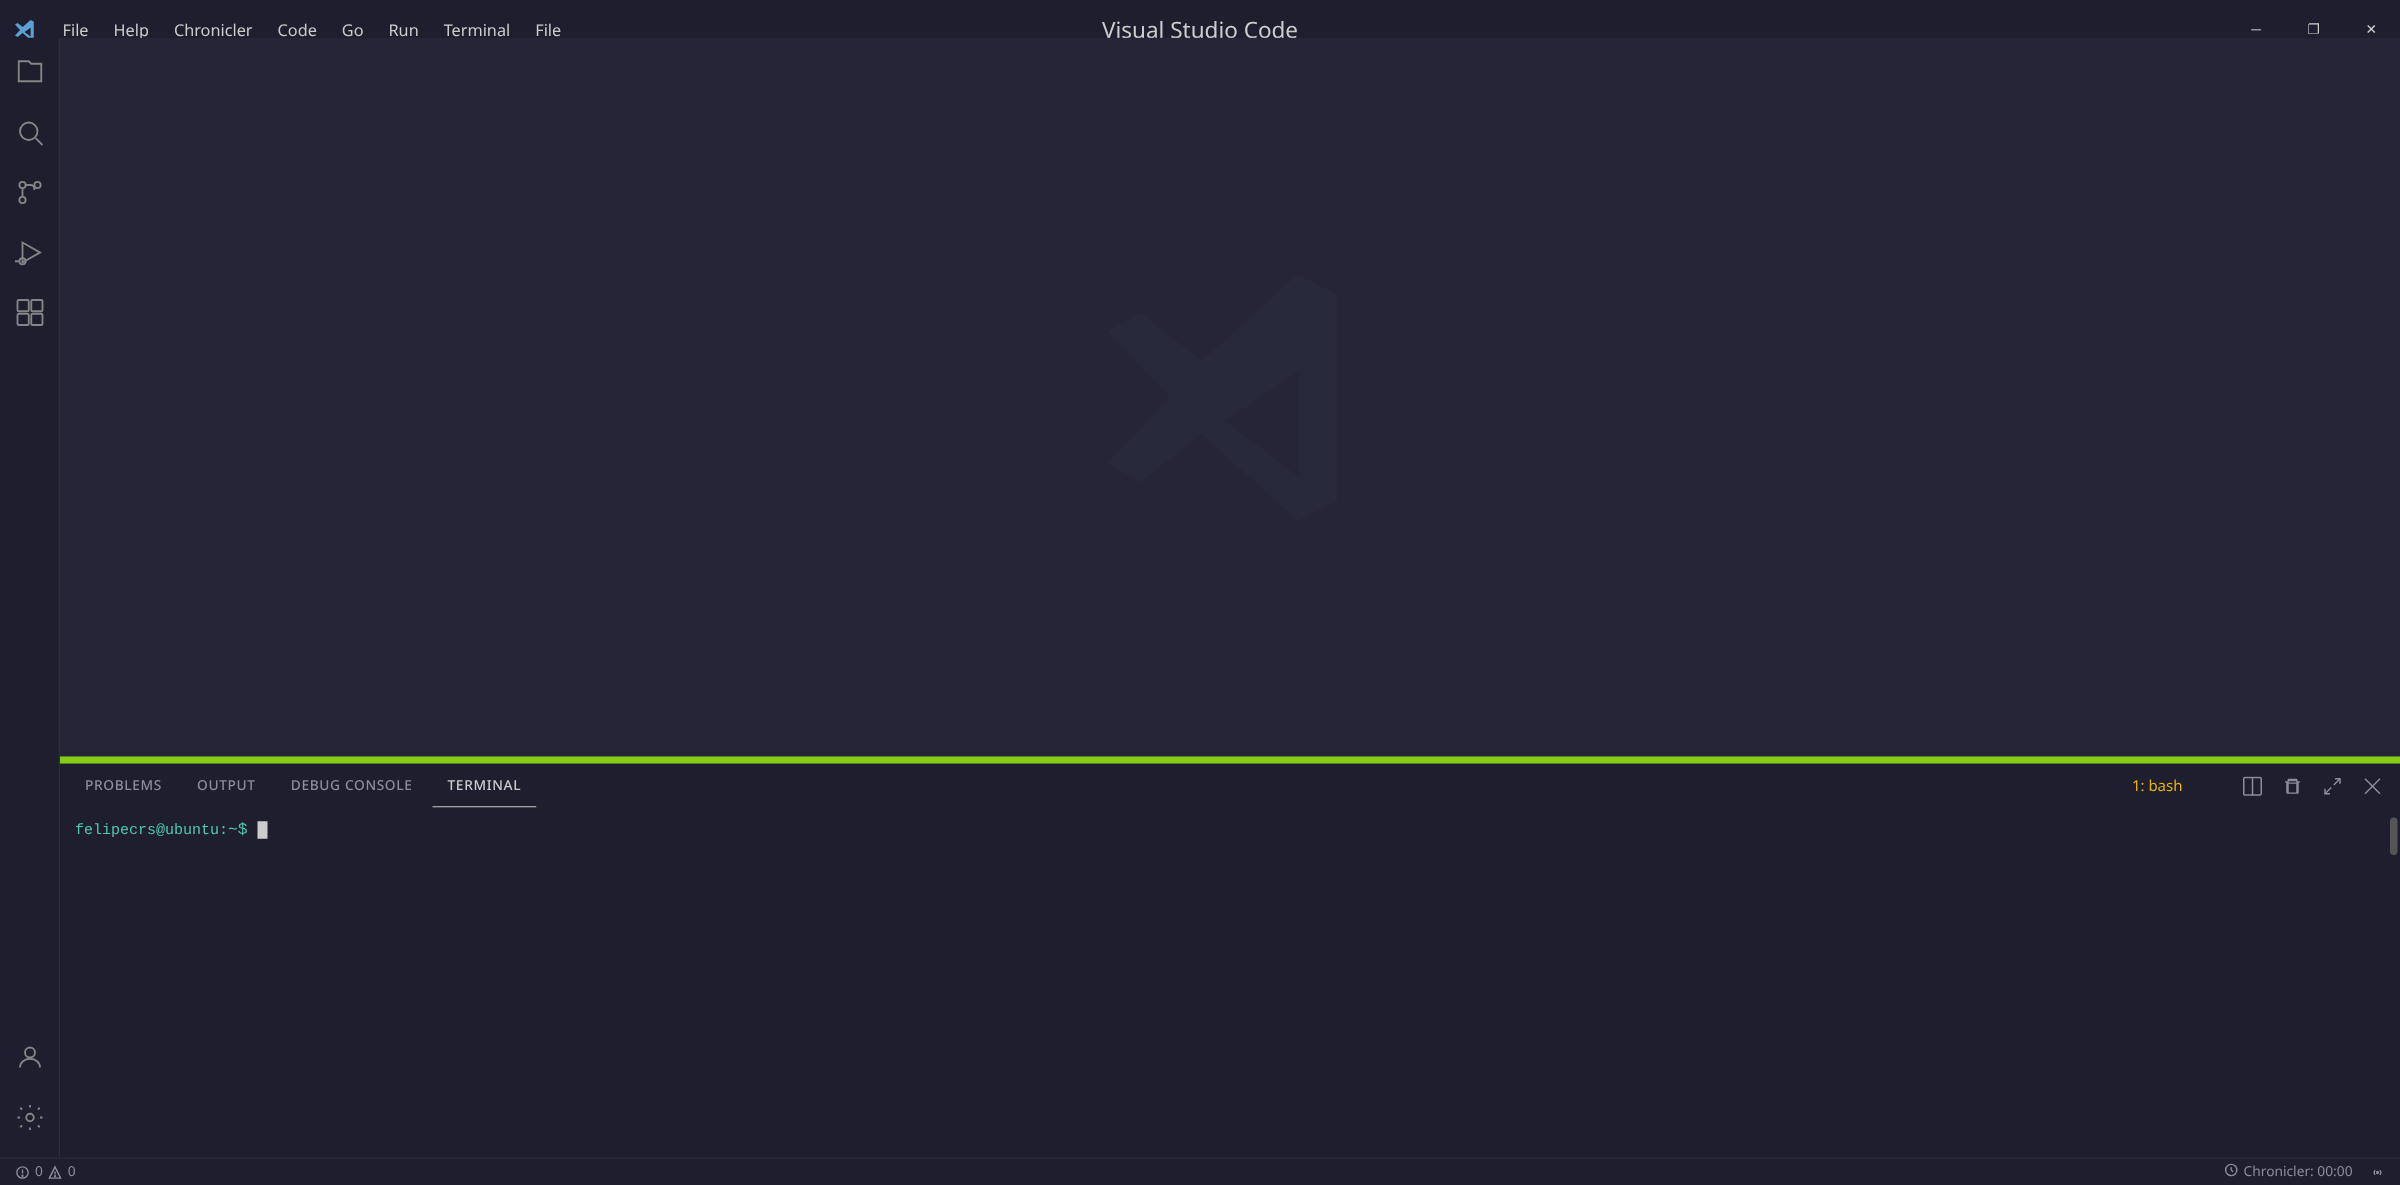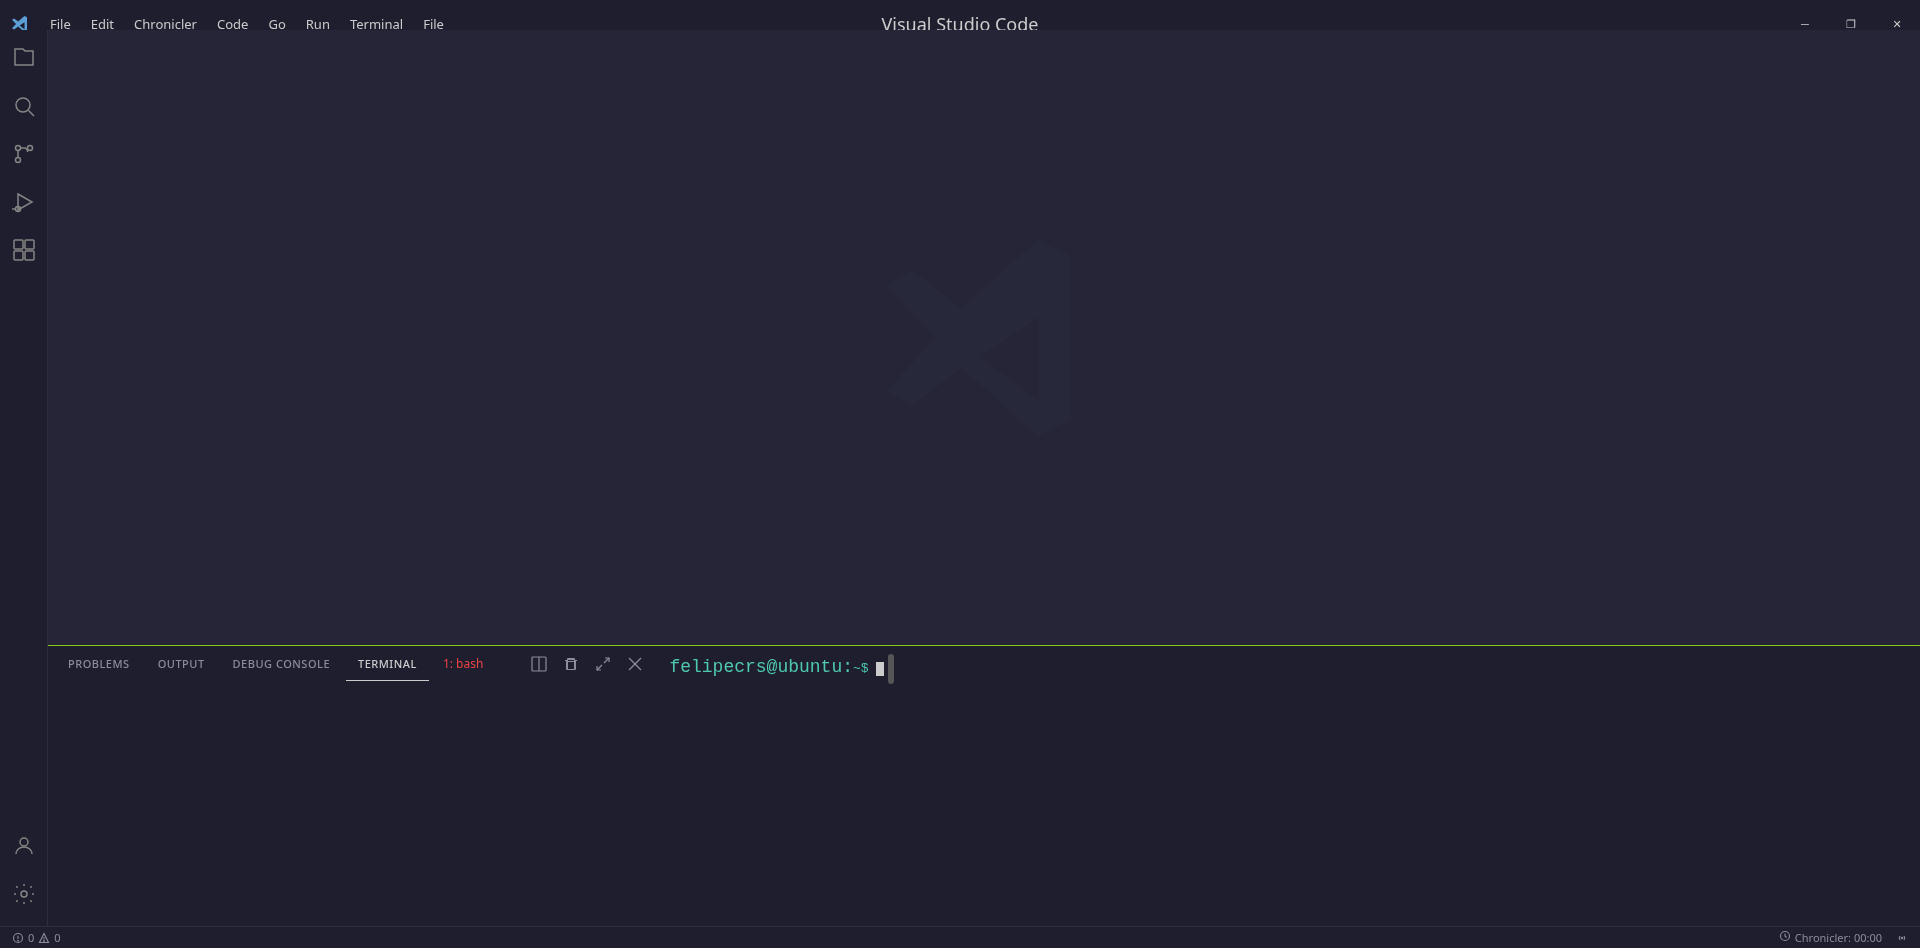--- a/index.html
+++ b/index.html
@@ -128,22 +128,22 @@
     }
     .vscode-logo {
       opacity: 0.08;
       width: 220px;
       height: 220px;
     }
 
     
     .bottom-panel-wrapper {
       display: flex;
-      flex-direction: row;
-      border-top: 1px solid #84cc16;
+      flex-direction: column;
+      border-top: 6px solid #84cc16;
     }
 
     
     .panel-tabs {
       height: 35px;
       background: #1e1e2e;
       display: flex;
       align-items: center;
       padding: 0 8px;
       gap: 4px;
@@ -179,21 +179,21 @@
       display: flex;
       align-items: center;
       justify-content: center;
       color: #8c8c9e;
       cursor: pointer;
       border-radius: 4px;
     }
     .panel-terminal-select {
       background: transparent;
       border: none;
-      color: #ef4444;
+      color: #eab308;
       font-size: 12px;
       cursor: pointer;
       padding: 2px 6px;
       border-radius: 4px;
     }
 
     
     .terminal-area {
       height: 280px;
       background: #1e1e2e;
@@ -204,21 +204,21 @@
     }
     .terminal-line {
       font-family: 'Courier New', Consolas, monospace;
       font-size: 13px;
       line-height: 1.5;
       color: #cccccc;
     }
     .terminal-prompt-user {
       color: #4ec9b0;
       font-family: 'Courier New', Consolas, monospace;
-      font-size: 18px;
+      font-size: 12px;
     }
     .terminal-prompt-path {
       color: #4ec9b0;
       font-family: 'Courier New', Consolas, monospace;
       font-size: 13px;
     }
     .terminal-cursor {
       display: inline-block;
       width: 8px;
       height: 14px;
@@ -284,21 +284,21 @@
 <body>
 
 <div class="titlebar">
   <div class="titlebar-menu">
     <div class="titlebar-logo">
       <svg viewBox="0 0 100 100" width="18" height="18" fill="#5c9ed6">
         <path d="M74.5 5.3L39.7 36.6 17.4 19.2 5.5 25.9l22.6 24.1L5.5 74.1l11.9 6.7 22.3-17.4 34.8 31.3 14.5-7.2V12.5L74.5 5.3zm.5 73.6L48.2 58.5l26.8-18.1v38.5z"></path>
       </svg>
     </div>
     <div class="titlebar-menu-item">File</div>
-    <div class="titlebar-menu-item">Edit</div>
+    <div class="titlebar-menu-item">Help</div>
     <div class="titlebar-menu-item">Chronicler</div>
     <div class="titlebar-menu-item">Code</div>
     <div class="titlebar-menu-item">Go</div>
     <div class="titlebar-menu-item">Run</div>
     <div class="titlebar-menu-item">Terminal</div>
     <div class="titlebar-menu-item">File</div>
   </div>
   <div class="titlebar-title">Visual Studio Code</div>
   <div class="titlebar-controls">
     <div class="titlebar-control">─</div>

